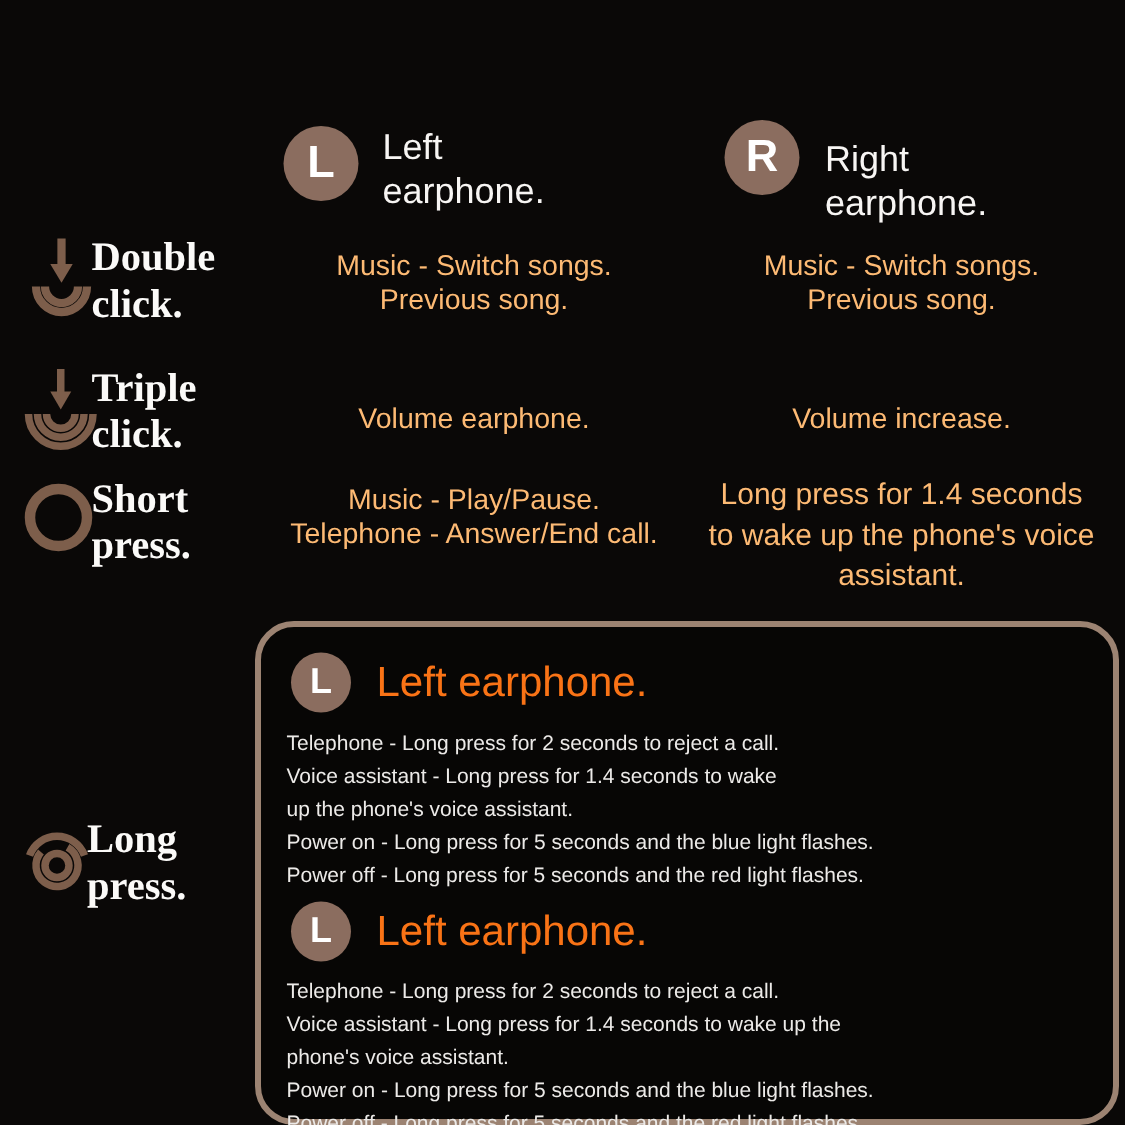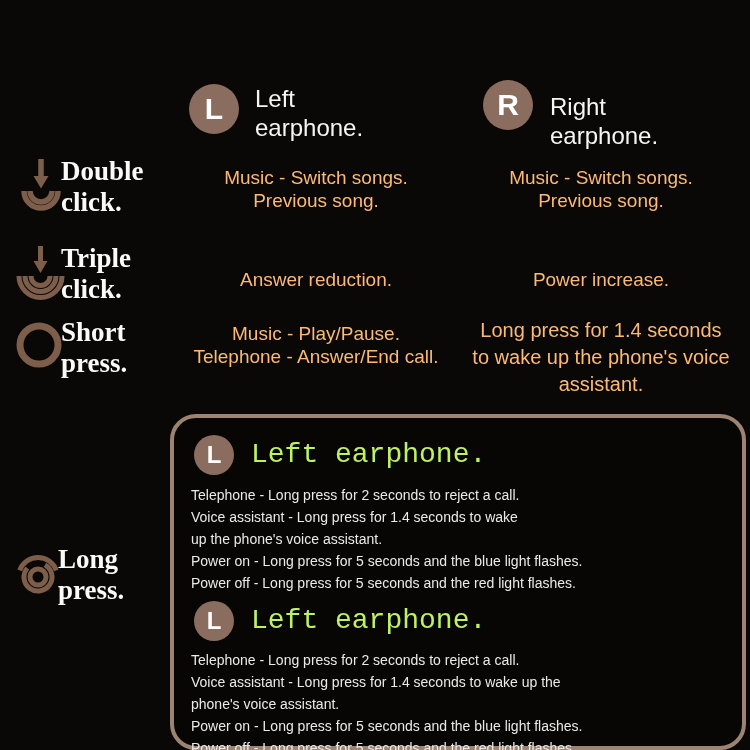--- a/index.html
+++ b/index.html
@@ -24,21 +24,21 @@
   }
   .cell{
     text-align:center;font-size:19px;line-height:23px;color:#fdba74;
     white-space:nowrap;width:260px;margin-left:16px;
   }
   .cell-tall{font-size:20px;line-height:27px;}
   .box{
     border:4px solid #9c8372;border-radius:26px;background:#070605;
     box-sizing:border-box;
   }
-  .box-title{font-size:28px;color:#bef264;font-family:Liberation Mono, monospace;}
+  .box-title{font-size:28px;color:#f97316;}
   .box-body{
     font-size:14px;line-height:22px;color:#eceae8;white-space:nowrap;
     text-align:left;
   }
   svg{display:block;}
 </style>
 </head>
 <body>
 
 <div class="abs badge badge-lg" style="left:189px;top:84px;">L</div>
@@ -66,22 +66,22 @@
     <g stroke="#7d5e4b" fill="none" stroke-width="5">
       <path d="M27.5 2 v17"></path>
       <path d="M6 32 A21.5 21.5 0 0 0 49 32"></path>
       <path d="M12 32 A15.5 15.5 0 0 0 43 32"></path>
       <path d="M18 32 A9.5 9.5 0 0 0 37 32"></path>
     </g>
     <path d="M20.5 17 L27.5 29 L34.5 17 Z" fill="#7d5e4b"></path>
   </svg>
 </div>
 <div class="abs row-label" style="left:61px;top:243px;">Triple<br>click.</div>
-<div class="abs cell" style="left:170px;top:268px;">Answer reduction.</div>
-<div class="abs cell" style="left:455px;top:268px;">Power increase.</div>
+<div class="abs cell" style="left:170px;top:268px;">Volume earphone.</div>
+<div class="abs cell" style="left:455px;top:268px;">Volume increase.</div>
 
 <div class="abs" style="left:16px;top:322px;">
   <svg width="46" height="46" viewBox="0 0 46 46">
     <circle cx="23" cy="23" r="19" fill="none" stroke="#7d5e4b" stroke-width="7"></circle>
   </svg>
 </div>
 <div class="abs row-label" style="left:61px;top:317px;">Short<br>press.</div>
 <div class="abs cell" style="left:170px;top:322px;">Music - Play/Pause.<br>Telephone - Answer/End call.</div>
 <div class="abs cell cell-tall" style="left:455px;top:317px;text-align:center;">Long press for 1.4 seconds<br>to wake up the phone's voice<br>assistant.</div>
 

